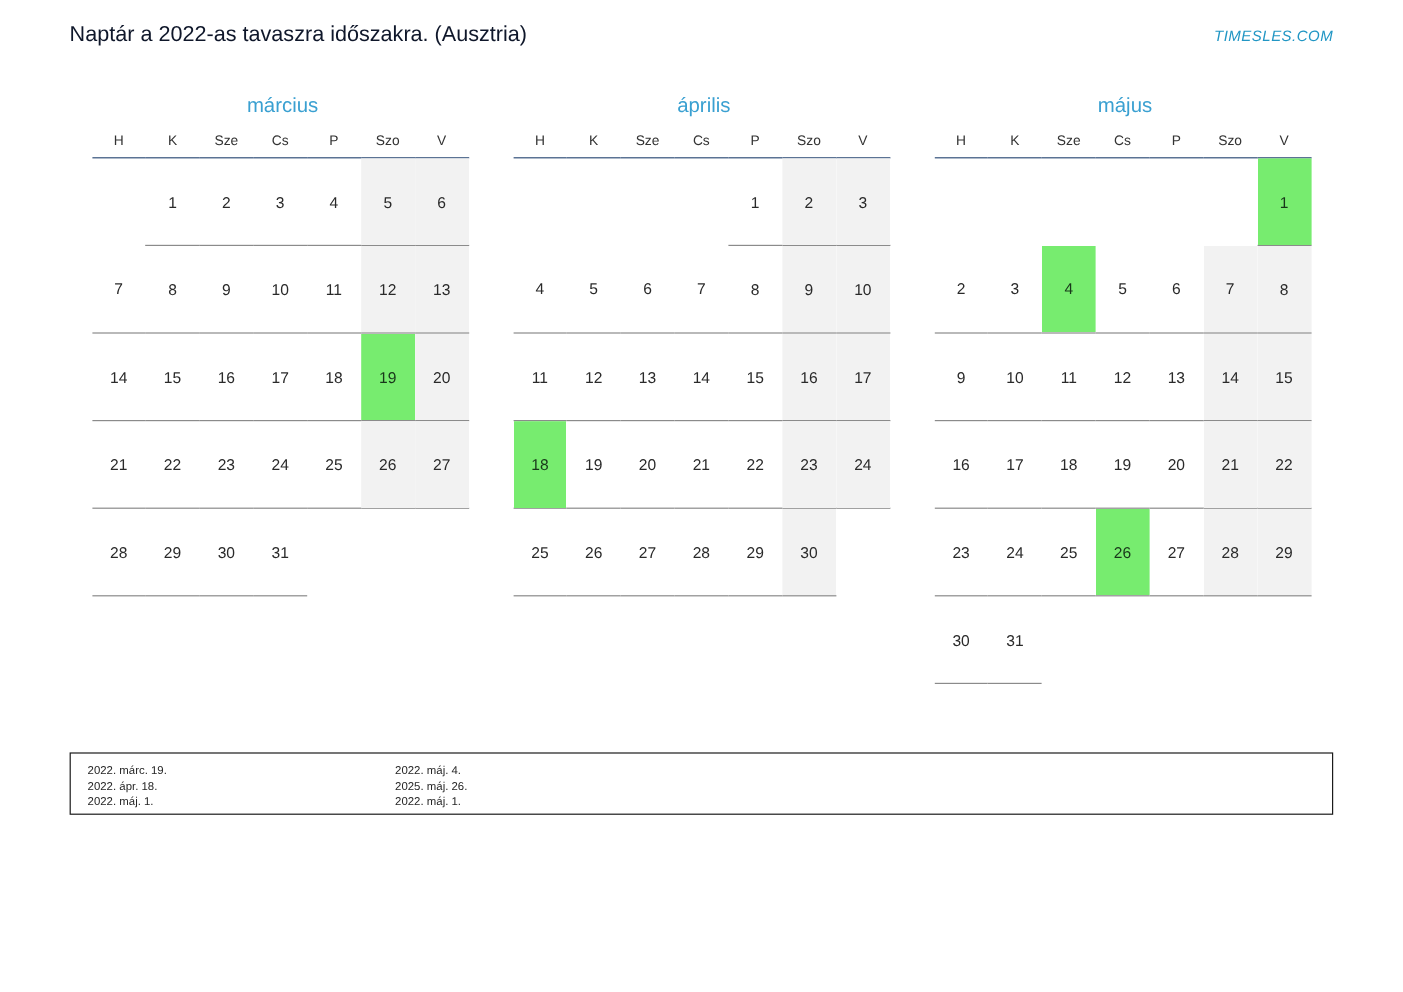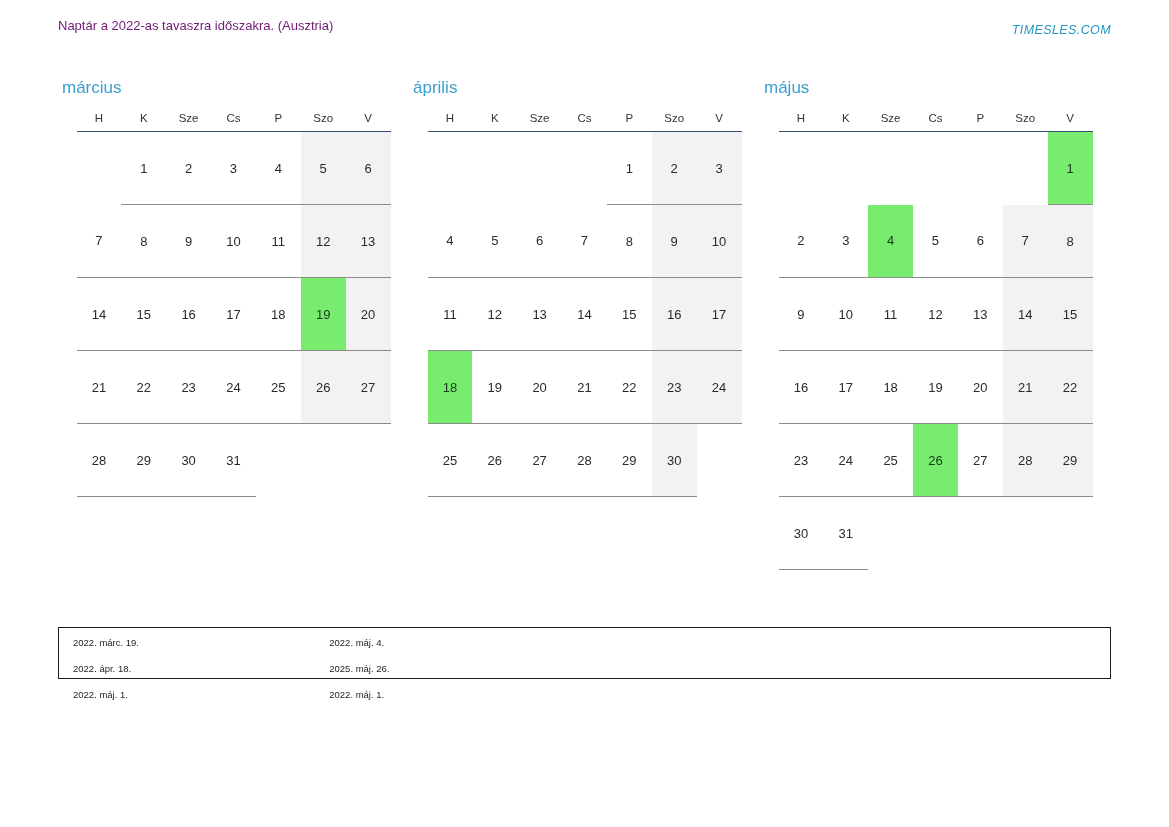--- a/index.html
+++ b/index.html
@@ -17,22 +17,22 @@
     position: absolute;
     top: 18px;
     left: 0;
     width: 100%;
     height: 34px;
   }
   .page-title {
     position: absolute;
     left: 58px;
     top: 0;
-    font-size: 13px;
-    color: #701a75;
+    font-size: 18px;
+    color: #0f172a;
     white-space: nowrap;
   }
   .brand {
     position: absolute;
     right: 58px;
     top: 5px;
     font-size: 12.5px;
     letter-spacing: 0.4px;
     color: #2196c4;
     text-decoration: none;
@@ -44,20 +44,21 @@
     left: 58px;
     width: 1053px;
     display: flex;
     justify-content: flex-start;
   }
   .month {
     width: 351px;
     flex: 0 0 351px;
   }
   .month-name {
+    text-align: center;
     font-size: 17px;
     color: #3aa0d1;
     margin: 0 0 14px 0;
     padding-left: 4px;
   }
   table.cal {
     border-collapse: collapse;
     width: 314px;
     margin: 0 auto;
     table-layout: fixed;
@@ -103,21 +104,20 @@
     padding: 8px 12px 0 14px;
   }
   .legend-cols {
     display: flex;
     width: 100%;
   }
   .legend-col {
     width: 25%;
     display: flex;
     flex-direction: column;
-    gap: 13px;
   }
   .legend-col.dates { padding-right: 8px; }
   .legend-row {
     font-size: 9.5px;
     line-height: 13px;
     color: #262626;
     white-space: nowrap;
     display: flex;
     align-items: center;
   }

